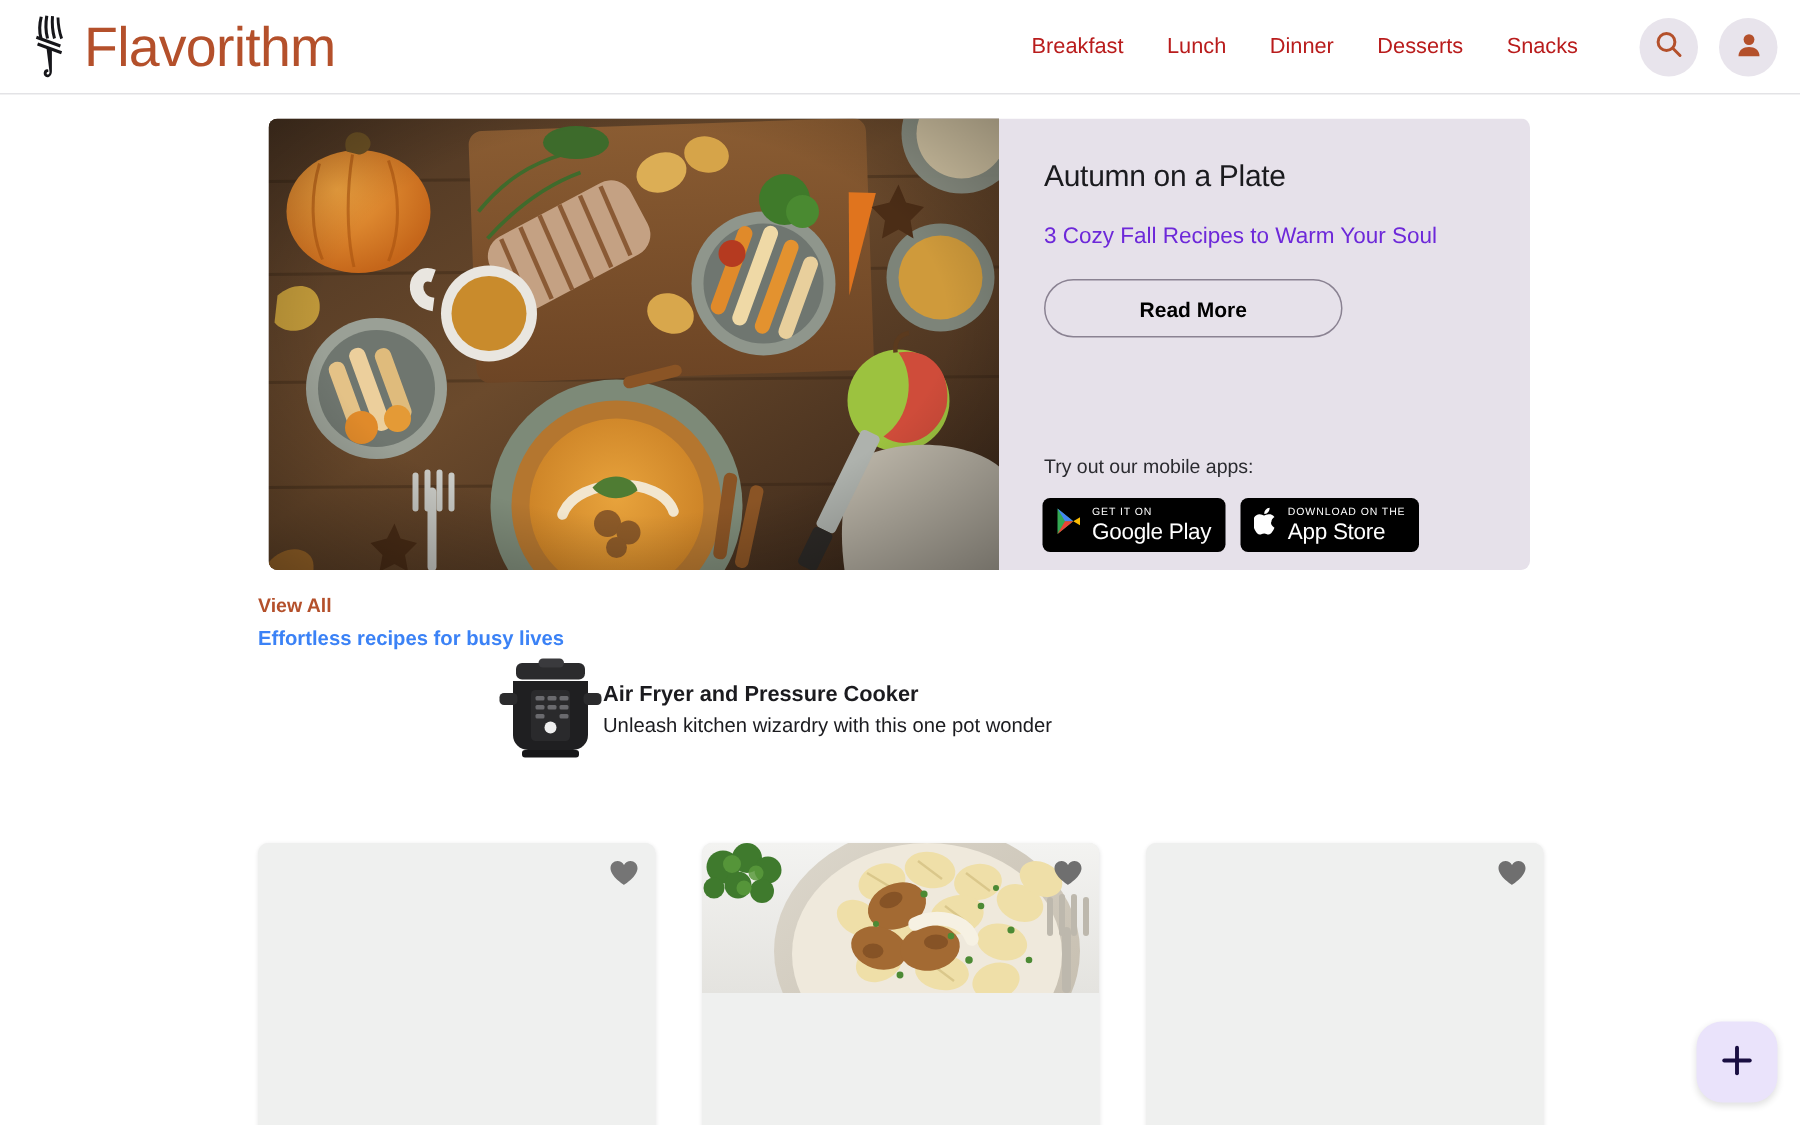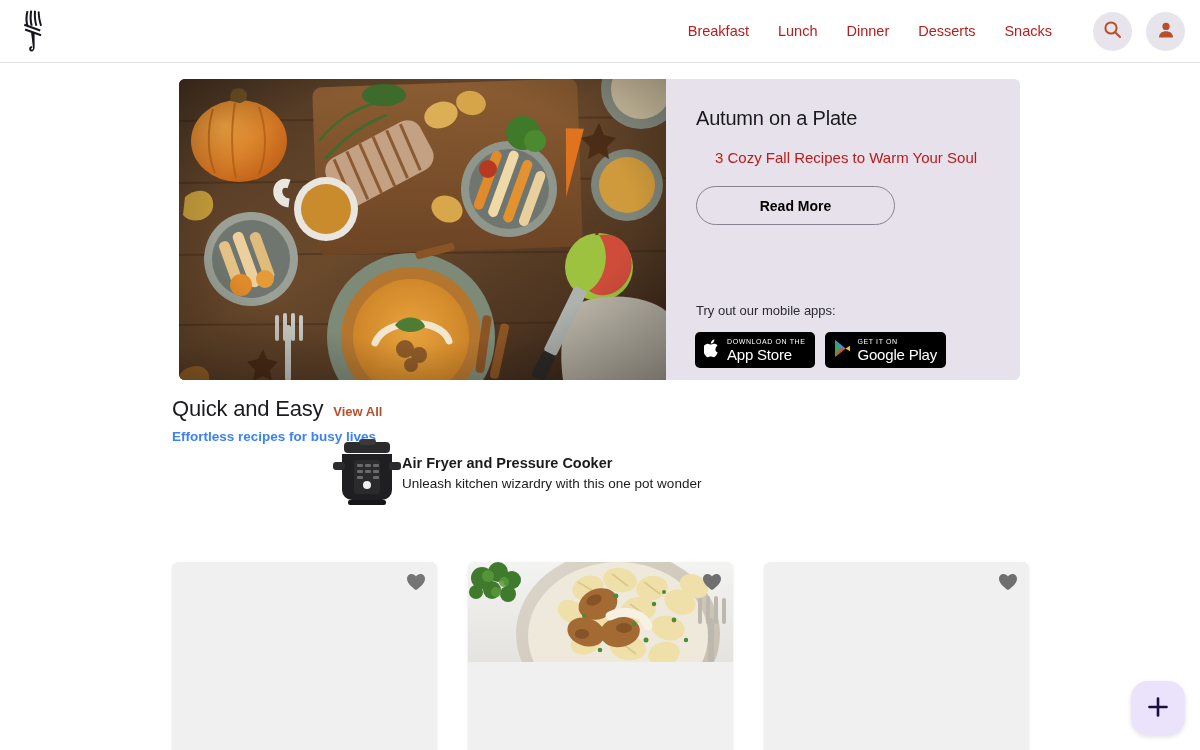--- a/index.html
+++ b/index.html
@@ -85,22 +85,21 @@
   }
   .hero-title {
     font-size: 20px;
     color: #1b1b1f;
     font-weight: 400;
     letter-spacing: -0.2px;
   }
   .hero-sub {
     margin-top: 19px;
     font-size: 15px;
-    color: #b91c1c;
-    margin-left: 19px;
+    color: #6d28d9;
   }
   .read-more {
     margin-top: 20px;
     width: 199px; height: 39px;
     border-radius: 20px;
     border: 1px solid #8a8292;
     background: transparent;
     color: #000000;
     font-size: 14px;
     font-weight: bold;
@@ -231,20 +230,21 @@
           <path d="M8.5 2 C7.2 7 7 12 8.4 17 L10.4 16.6 C9.1 11.9 9.3 7.1 10.5 2.3 Z"></path>
           <path d="M12.2 1.4 C11.3 6.6 11.3 11.8 12.7 16.9 L14.7 16.5 C13.4 11.7 13.4 6.8 14.2 1.7 Z"></path>
           <path d="M16 1.6 C15.6 6.8 16 12 17.4 17 L19.3 16.4 C18 11.6 17.6 6.7 18 1.9 Z"></path>
           <path d="M19.7 2.6 C19.8 7.6 20.6 12.5 22.2 17.2 L24 16.4 C22.5 12 21.7 7.4 21.6 2.6 Z"></path>
           <path d="M6.6 14.8 L22.6 20.6 L21.9 22.6 L5.9 16.8 Z"></path>
           <path d="M7.4 19.4 L23.4 25.2 L22.7 27.2 L6.7 21.4 Z"></path>
           <path d="M13 23 L16.6 24.3 L16.6 38.5 C16.6 40.8 15.2 42.5 13.6 42.5 C12 42.5 10.9 41 11.2 39.2 C11.5 37.6 13 36.8 14.2 37.5 L14.2 39 C13.7 38.8 13.2 39.1 13.1 39.6 C13 40.3 13.5 40.8 14 40.7 C14.6 40.6 15 40 15 39 Z"></path>
         </g>
       </svg>
     </span>
+    <span class="brand-name">Flavorithm</span>
   </div>
 
   <nav class="nav">
     <span class="nav-item">Breakfast</span>
     <span class="nav-item">Lunch</span>
     <span class="nav-item">Dinner</span>
     <span class="nav-item">Desserts</span>
     <span class="nav-item">Snacks</span>
   </nav>
 
@@ -420,52 +420,51 @@
   <div class="hero-panel">
     <div class="hero-title">Autumn on a Plate</div>
     <div class="hero-sub">3 Cozy Fall Recipes to Warm Your Soul</div>
     <button class="read-more">Read More</button>
 
     <div class="apps-label">Try out our mobile apps:</div>
 
     <div class="badges">
       <div class="badge">
         <span>
-          <svg width="16" height="19" viewBox="0 0 16 19">
-            <path d="M11.6 10.1 c0-2.3 1.9-3.4 2-3.5 -1.1-1.6-2.8-1.8-3.4-1.8 -1.4-.2-2.8.8-3.5.8 -.7 0-1.8-.8-3-.8 -1.5 0-2.9.9-3.7 2.3 -1.6 2.7-.4 6.8 1.1 9 .7 1.1 1.6 2.3 2.8 2.2 1.1 0 1.5-.7 2.9-.7 1.3 0 1.7.7 2.9.7 1.2 0 2-1.1 2.7-2.2 .9-1.2 1.2-2.4 1.2-2.5 0 0-2.3-.9-2.3-3.5 Z" fill="#fff"></path>
-            <path d="M9.5 3.3 c.6-.7 1-1.8.9-2.8 -.9 0-2 .6-2.6 1.4 -.6.6-1.1 1.7-.9 2.7 1 .1 2-.5 2.6-1.3 Z" fill="#fff"></path>
-          </svg>
-        </span>
-        <span class="badge-text">
-          <span class="badge-small">Download on the</span>
-          <span class="badge-big serif">App Store</span>
-        </span>
-      </div>
-
-      <div class="badge">
-        <span>
           <svg width="17" height="19" viewBox="0 0 17 19">
             <path d="M1 1 L11.5 9.5 L1 18 Z" fill="#34a853"></path>
             <path d="M1 1 L11.5 9.5 L6 9.5 Z" fill="#4285f4"></path>
             <path d="M1 18 L11.5 9.5 L6 9.5 Z" fill="#ea4335"></path>
             <path d="M11.5 9.5 L16 6.8 L16 12.2 Z" fill="#fbbc04"></path>
           </svg>
         </span>
         <span class="badge-text">
           <span class="badge-small">GET IT ON</span>
           <span class="badge-big">Google Play</span>
         </span>
       </div>
+
+      <div class="badge">
+        <span>
+          <svg width="16" height="19" viewBox="0 0 16 19">
+            <path d="M11.6 10.1 c0-2.3 1.9-3.4 2-3.5 -1.1-1.6-2.8-1.8-3.4-1.8 -1.4-.2-2.8.8-3.5.8 -.7 0-1.8-.8-3-.8 -1.5 0-2.9.9-3.7 2.3 -1.6 2.7-.4 6.8 1.1 9 .7 1.1 1.6 2.3 2.8 2.2 1.1 0 1.5-.7 2.9-.7 1.3 0 1.7.7 2.9.7 1.2 0 2-1.1 2.7-2.2 .9-1.2 1.2-2.4 1.2-2.5 0 0-2.3-.9-2.3-3.5 Z" fill="#fff"></path>
+            <path d="M9.5 3.3 c.6-.7 1-1.8.9-2.8 -.9 0-2 .6-2.6 1.4 -.6.6-1.1 1.7-.9 2.7 1 .1 2-.5 2.6-1.3 Z" fill="#fff"></path>
+          </svg>
+        </span>
+        <span class="badge-text">
+          <span class="badge-small">Download on the</span>
+          <span class="badge-big serif">App Store</span>
+        </span>
+      </div>
     </div>
   </div>
 </div>
 
 <div class="section-head">
   <div class="section-title-row">
-    <span class="section-title">Quick and Easy</span>
     <span class="view-all">View All</span>
   </div>
   <div class="section-sub">Effortless recipes for busy lives</div>
 </div>
 
 <div class="ad">
   <span>
     <svg class="ad-img" viewBox="0 0 70 70">
       <rect x="12" y="4" width="46" height="11" rx="4" fill="#2b2b2d"></rect>
       <rect x="27" y="1" width="17" height="6" rx="3" fill="#3a3a3d"></rect>

